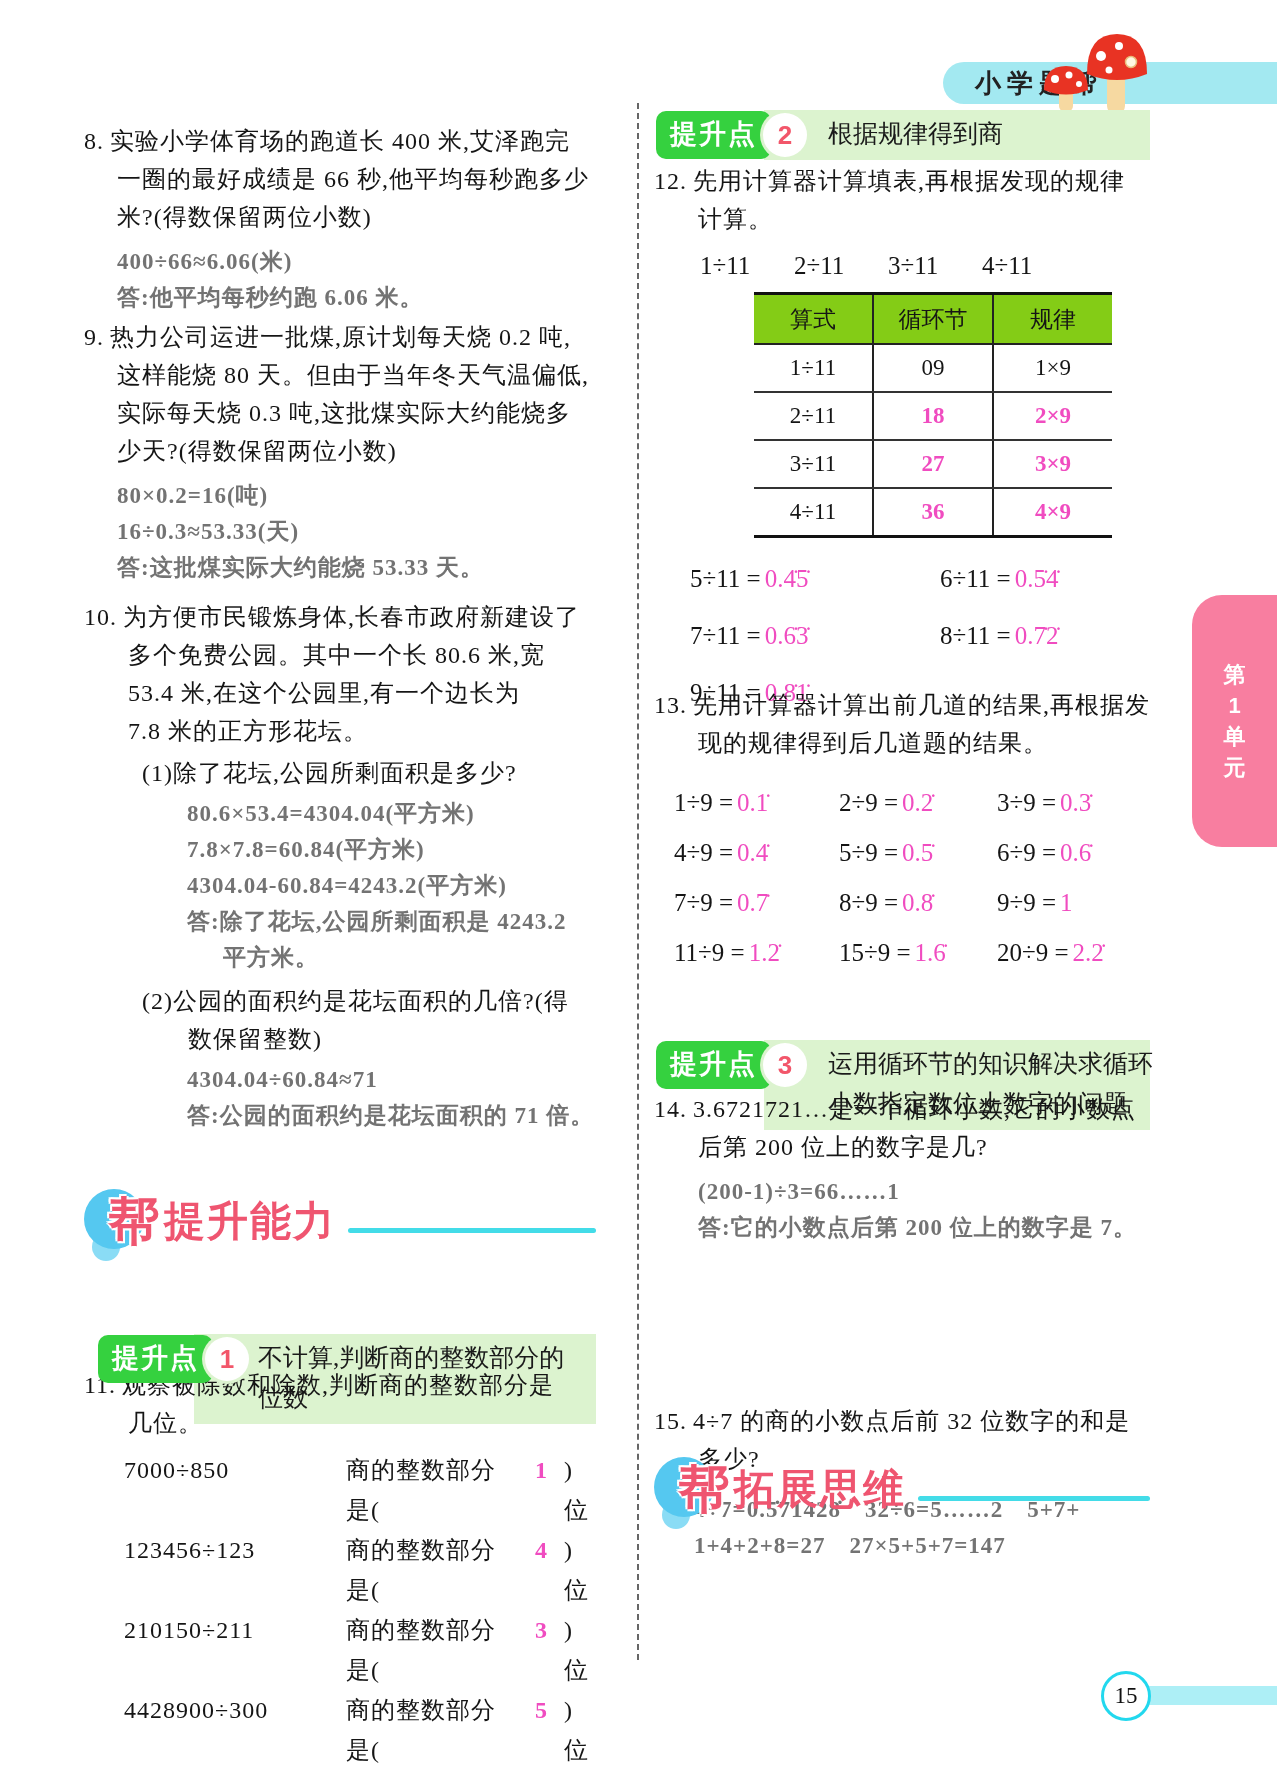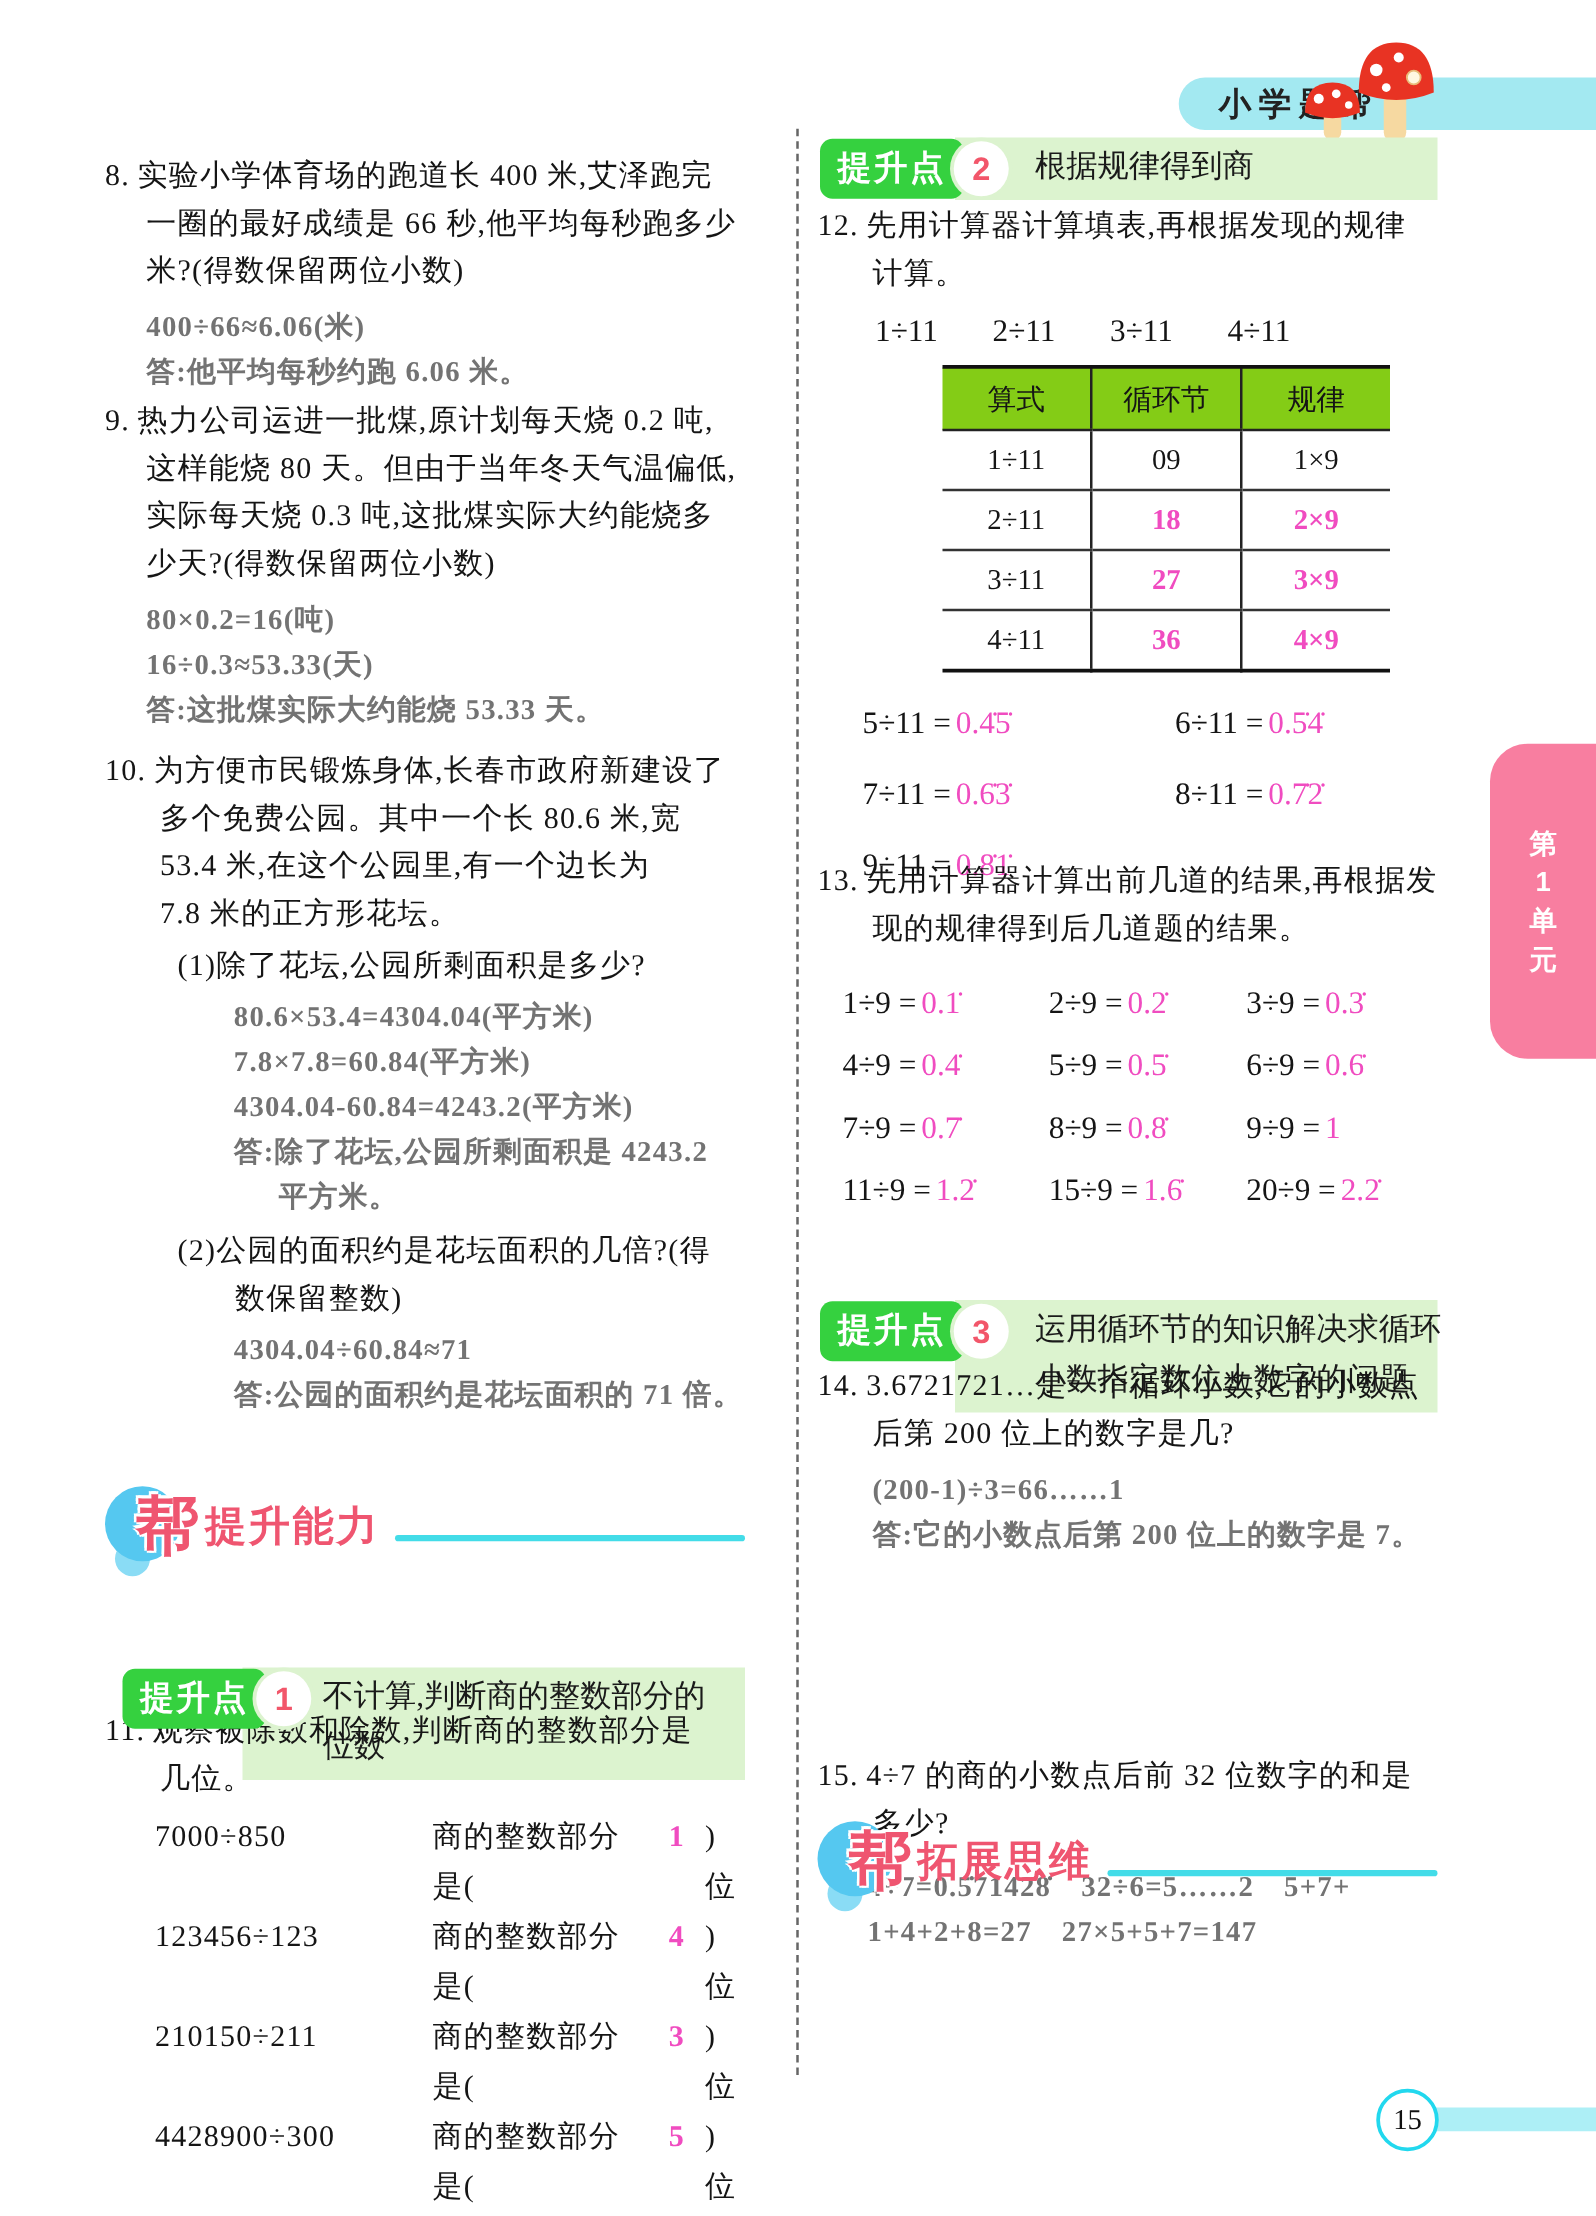--- a/index.html
+++ b/index.html
@@ -79,21 +79,21 @@
   .sect-bang::before {
     content:''; position:absolute; left:-24px; top:-6px; width:60px; height:60px;
     background:#55c8f0; border-radius:50%; z-index:-1;
   }
   .sect-bang::after {
     content:''; position:absolute; left:-16px; top:38px; width:28px; height:28px;
     background:#8adcf5; border-radius:50%; z-index:-2;
   }
   .sect-title {
     font-family:Liberation Sans, sans-serif; font-weight:bold;
-    font-size:33px; color:#ef5570; margin-left:4px; letter-spacing:2px; z-index:2;
+    font-size:41px; color:#ef5570; margin-left:4px; letter-spacing:2px; z-index:2;
   }
   .sect-line { flex:1; height:5px; background:#43dce8; border-radius:3px;
                margin-left:12px; margin-top:18px; }
 
   
   .point { position:relative; }
   .point-panel {
     margin-left:110px; background:#dcf3cf; padding:4px 6px 6px 64px;
     font-size:25px; line-height:40px; color:#1a1a1a; min-height:38px;
   }

